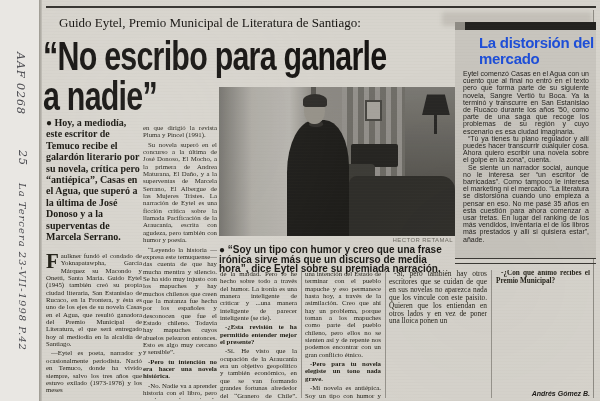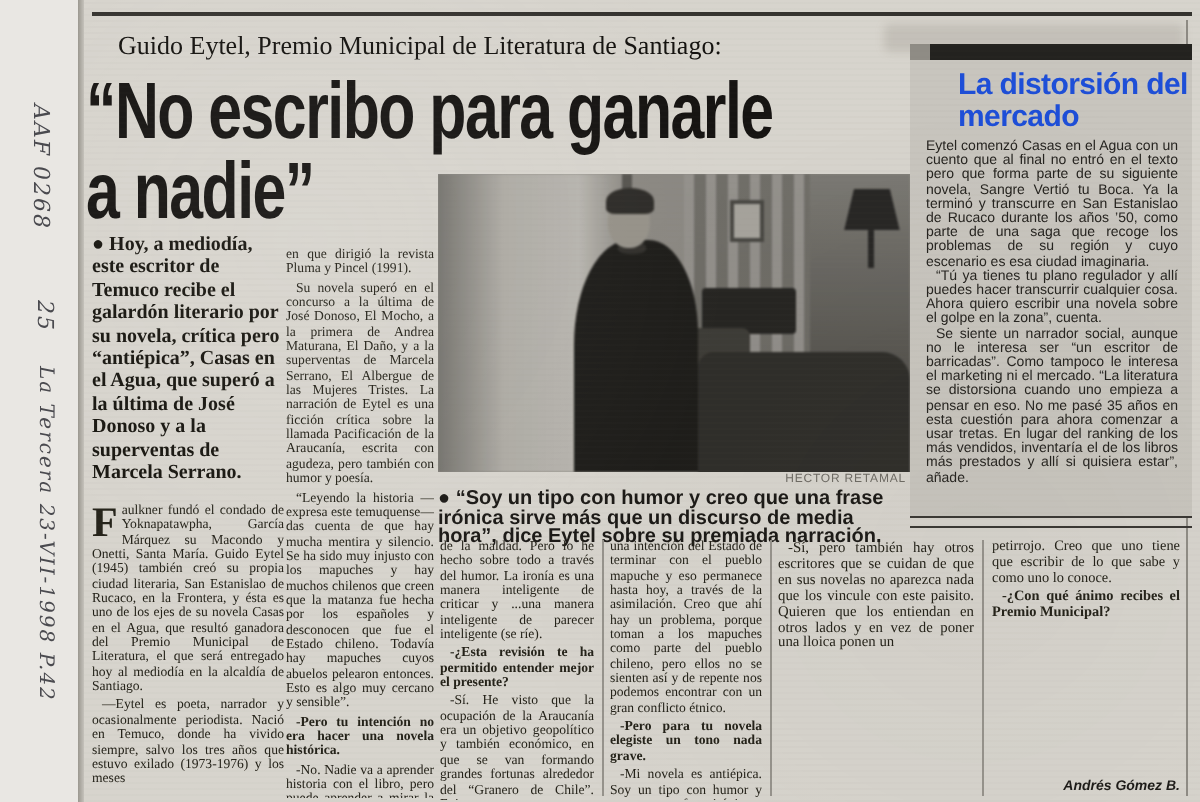--- a/index.html
+++ b/index.html
@@ -170,20 +170,19 @@
       <p class="first">una intención del Estado de terminar con el pueblo mapuche y eso permanece hasta hoy, a través de la asimilación. Creo que ahí hay un problema, porque toman a los mapuches como parte del pueblo chileno, pero ellos no se sienten así y de repente nos podemos encontrar con un gran conflicto étnico.</p>
       <p class="q">-Pero para tu novela elegiste un tono nada grave.</p>
       <p>-Mi novela es antiépica. Soy un tipo con humor y creo que una frase irónica</p>
     </div>
 
     <div class="col" style="left:347px;top:270px;width:98px;height:130px;font-size:7.4px;line-height:7.9px;">
       <p>-Sí, pero también hay otros escritores que se cuidan de que en sus novelas no aparezca nada que los vincule con este paisito. Quieren que los entiendan en otros lados y en vez de poner una lloica ponen un</p>
     </div>
 
     <div class="col col6wrap" style="left:454px;top:270px;width:94px;height:130px;font-size:7.2px;line-height:7.8px;">
-      <p class="first">petirrojo. Creo que uno tiene que escribir de lo que sabe y como uno lo conoce.</p>
       <p class="q">-¿Con qué ánimo recibes el Premio Municipal?</p>
       <div class="byline">Andrés Gómez B.</div>
     </div>
 
     <div class="grain"></div>
   </div>
 </div>
 
 </body></html>

